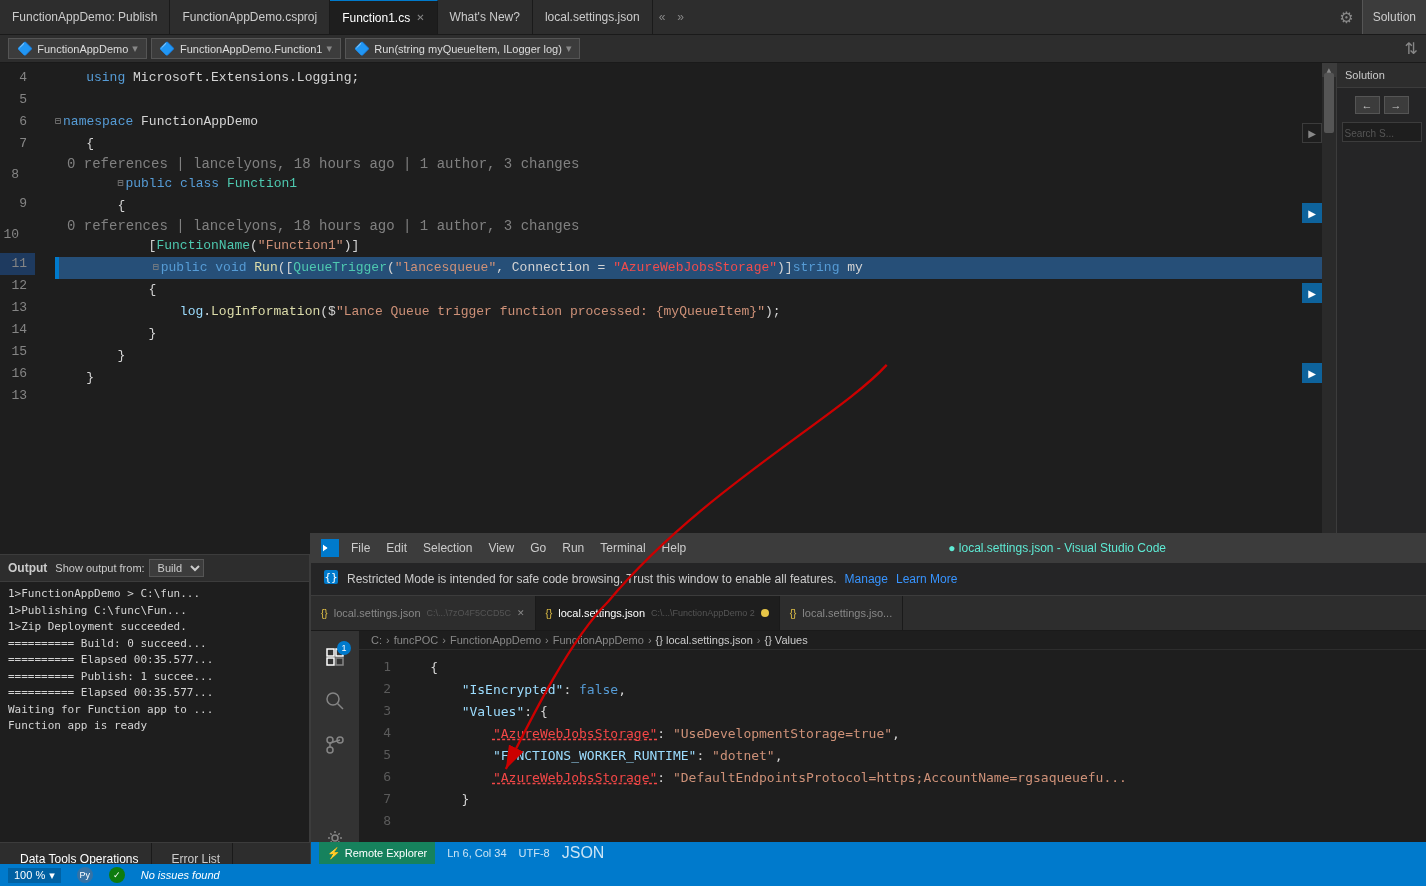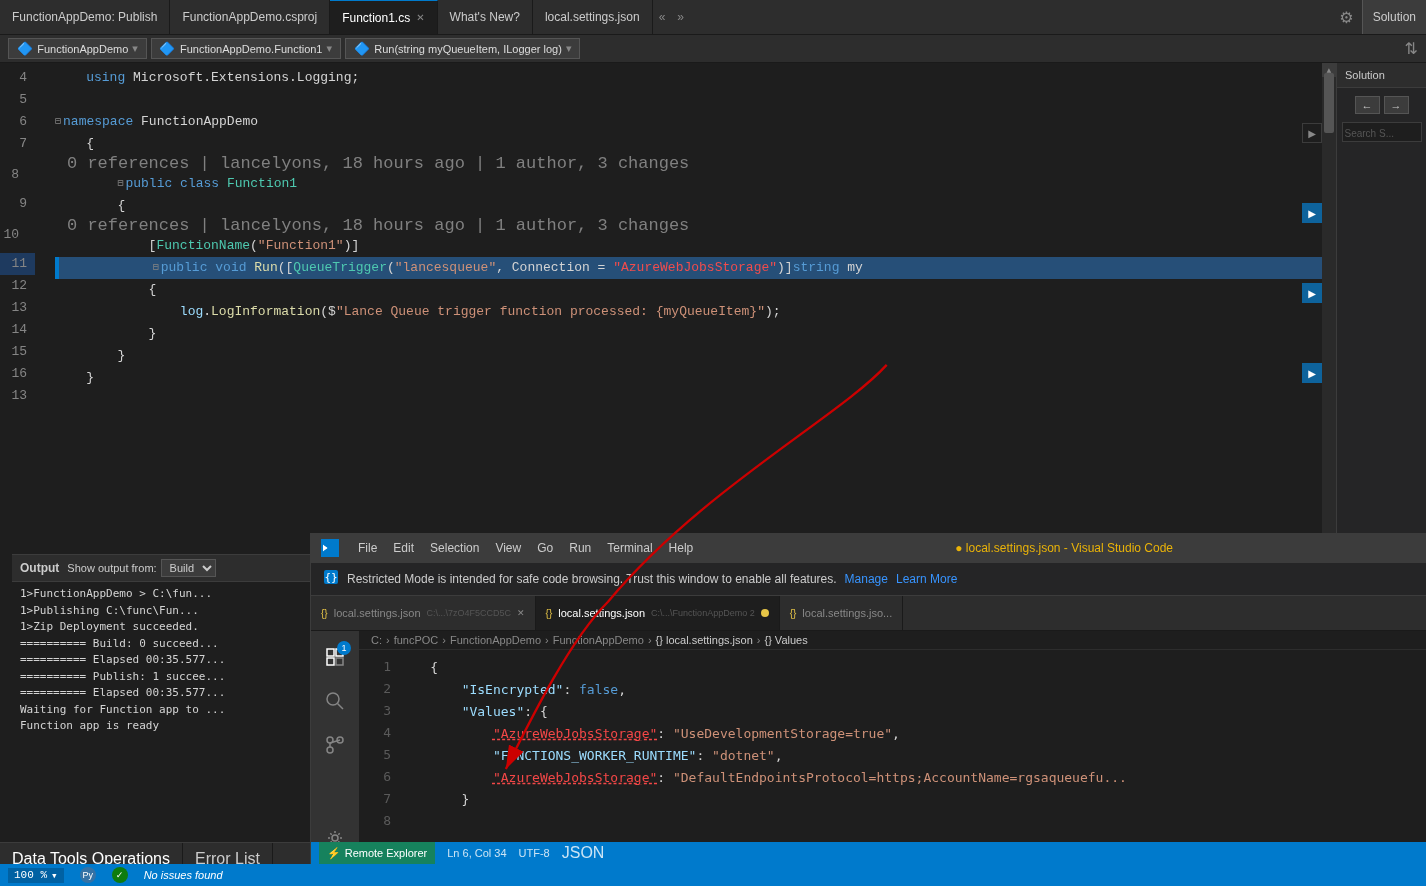--- a/index.html
+++ b/index.html
@@ -96,21 +96,21 @@
       display: flex;
       align-items: center;
       white-space: pre;
       font-size: 13px;
       text-align: center;
     }
     .kw { color: #569cd6; }
     .type { color: #4ec9b0; }
     .str { color: #ce9178; }
     .str-red { color: #f14c4c; }
-    .comment-meta { color: #808080; font-size: 17px; }
+    .comment-meta { color: #808080; font-size: 14px; }
     .method { color: #dcdcaa; }
     .collapse-btn { color: #858585; cursor: pointer; font-size: 10px; margin-right: 2px; }
     .highlight-line { background: #264f78; }
     .scrollbar-v {
       position: absolute;
       right: 0;
       top: 0;
       width: 14px;
       height: 100%;
       background: #2a2a2a;
@@ -142,30 +142,29 @@
       color: #fff;
       z-index: 100;
     }
     .zoom-control {
       display: flex;
       align-items: center;
       gap: 4px;
       background: rgba(0,0,0,0.2);
       padding: 1px 6px;
       cursor: pointer;
-      font-family: Liberation Mono, monospace;
     }
     .status-icon { width: 16px; height: 16px; background: #0e7c0e; border-radius: 50%; display: flex; align-items: center; justify-content: center; font-size: 9px; color: #fff; }
     .status-text { font-size: 11px; font-style: italic; }
 
     
     .output-panel {
       position: absolute;
       bottom: 22px;
-      left: 12px;
+      left: 0;
       width: 310px;
       height: 310px;
       background: #1e1e1e;
       border-top: 1px solid #3c3c3c;
       border-right: 1px solid #3c3c3c;
     }
     .output-header {
       background: #2d2d2d;
       border-bottom: 1px solid #3c3c3c;
       padding: 4px 8px;
@@ -205,26 +204,27 @@
       left: 0;
       width: 310px;
       height: 22px;
       background: #2d2d2d;
       display: flex;
       align-items: stretch;
       border-top: 1px solid #3c3c3c;
     }
     .bottom-tab {
       padding: 16px 12px;
-      font-size: 16px;
+      font-size: 12px;
       color: #ccc;
       display: flex;
       align-items: center;
       cursor: pointer;
       border-right: 1px solid #1a1a1a;
+      margin-left: 8px;
     }
     .bottom-tab.active { color: #fff; border-bottom: 2px solid #007acc; }
 
     
     .vscode-overlay {
       position: absolute;
       left: 310px;
       top: 470px;
       right: 0;
       bottom: 22px;
@@ -234,26 +234,26 @@
       flex-direction: column;
     }
 
     
     .vscode-titlebar {
       background: #3c3c3c;
       height: 30px;
       display: flex;
       align-items: center;
       padding: 0 10px;
-      gap: 19px;
+      gap: 12px;
     }
     .vscode-icon { width: 18px; height: 18px; background: #007acc; display: flex; align-items: center; justify-content: center; }
     .vscode-menu { display: flex; gap: 16px; }
     .vscode-menu-item { font-size: 12px; color: #ccc; cursor: pointer; }
-    .vscode-title { margin-left: auto; margin-right: auto; font-size: 12px; color: #eab308; }
+    .vscode-title { margin-left: auto; margin-right: auto; font-size: 12px; color: #5eead4; }
 
     
     .restricted-banner {
       background: #252526;
       border-bottom: 1px solid #3c3c3c;
       padding: 6px 12px;
       display: flex;
       align-items: center;
       gap: 8px;
       font-size: 12px;

